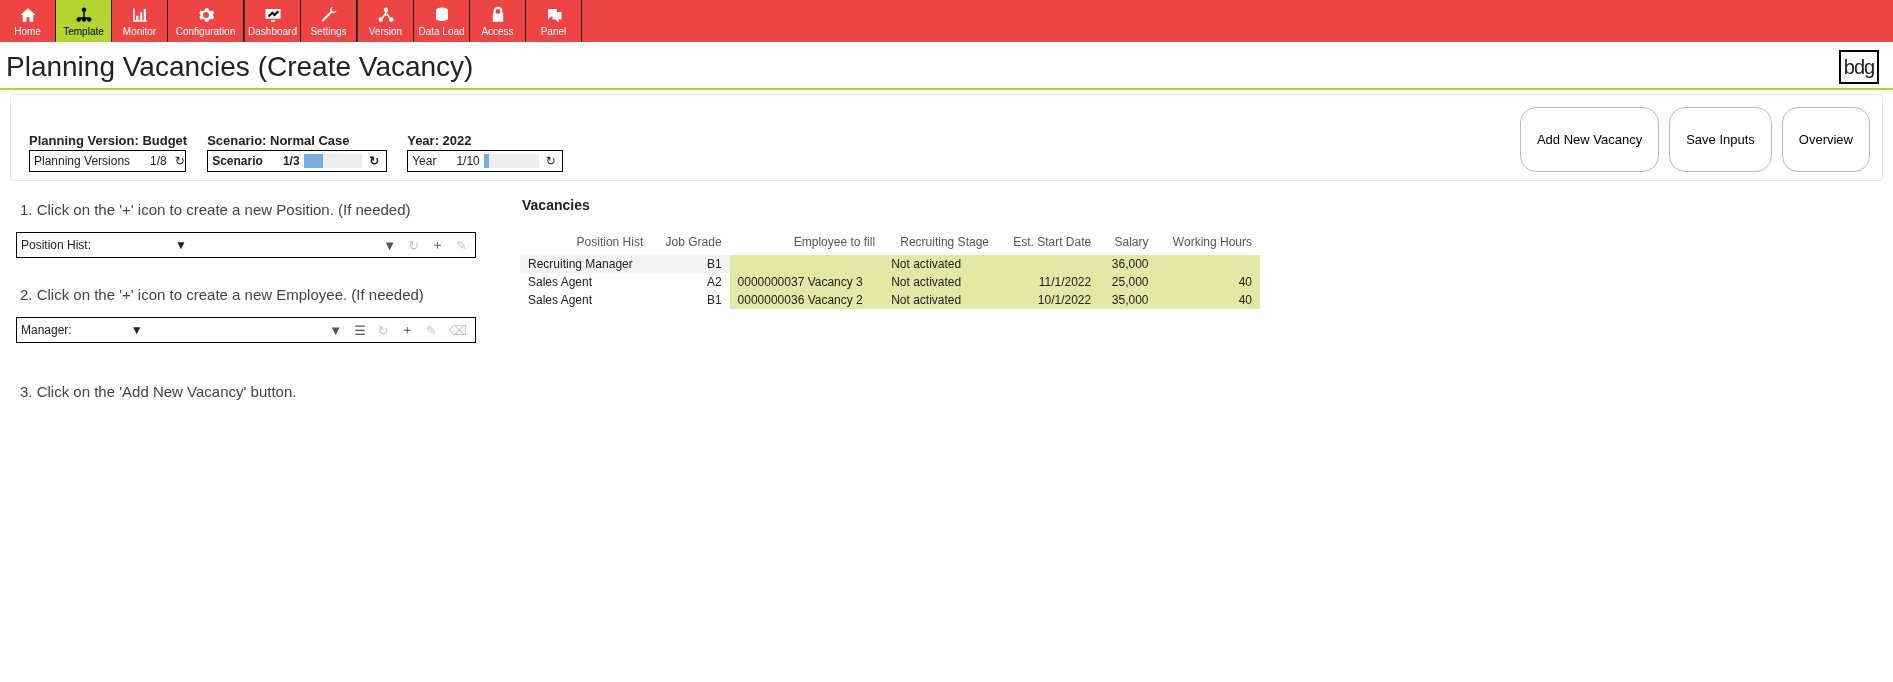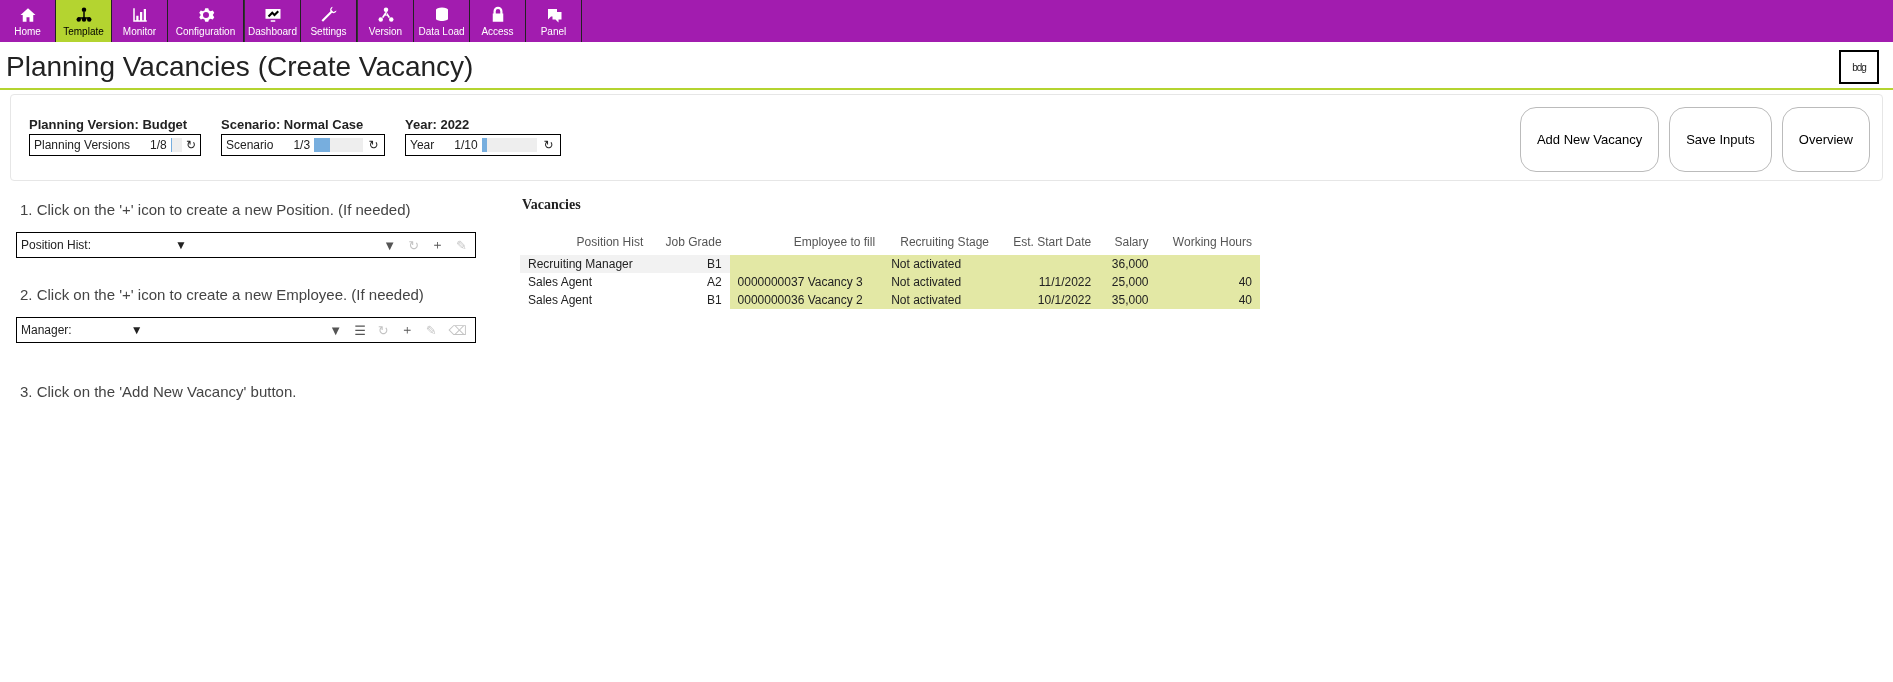--- a/index.html
+++ b/index.html
@@ -1,60 +1,60 @@
 <!DOCTYPE html>
 <html><head>
 <meta charset="utf-8">
 <style>
   * { box-sizing: border-box; margin: 0; padding: 0; font-family: "Segoe UI", Arial, sans-serif; }
   body { width: 1893px; height: 682px; background: #fff; overflow: hidden; font-size: 13px; color: #222; }
 
   
-  .topnav { display: flex; background: #a21caf; height: 42px; }
+  .topnav { display: flex; background: #ef4444; height: 42px; }
   .nav-item { width: 56px; height: 42px; display: flex; flex-direction: column; align-items: center; justify-content: center; color: #fff; font-size: 10px; cursor: pointer; border-right: 1px solid #222; }
   .nav-item.wide { width: 76px; }
   .nav-item.active { background: #b4d430; color: #000; }
   .nav-item .nav-icon { height: 18px; display: flex; align-items: center; justify-content: center; }
   .nav-item .nav-label { margin-top: 2px; }
 
   
   .title-bar { display: flex; align-items: center; justify-content: space-between; padding: 8px 8px 4px 6px; }
   .page-title { font-size: 28px; font-weight: 400; }
-  .logo-box { width: 40px; height: 34px; border: 2px solid #000; display: flex; align-items: center; justify-content: center; font-size: 10px; font-weight: 400; letter-spacing: -1px; margin-right: 6px;}
+  .logo-box { width: 40px; height: 34px; border: 2px solid #000; display: flex; align-items: center; justify-content: center; font-size: 20px; font-weight: 400; letter-spacing: -1px; margin-right: 6px;}
   .title-underline { height: 2px; background: #b4d430; margin-bottom: 4px; }
 
   
-  .filter-strip { display: flex; align-items: center; padding: 6px 12px 8px 18px; gap: 20px; border: 1px solid #e6e6e6; margin: 0 10px 6px 10px; border-radius: 4px; position: relative;}
+  .filter-strip { display: flex; align-items: flex-end; padding: 6px 12px 8px 18px; gap: 20px; border: 1px solid #e6e6e6; margin: 0 10px 6px 10px; border-radius: 4px; position: relative;}
   .filter-block { display: flex; flex-direction: column; gap: 2px; }
   .filter-label { font-weight: 600; font-size: 13px; }
   .filter-widget { display: flex; align-items: center; border: 1px solid #000; height: 22px; padding: 0 4px; font-size: 12px; }
   .filter-widget .name { flex: 0 0 auto; margin-right: 20px; }
   .filter-widget .count { margin-right: 4px; }
   .filter-widget .bar-outer { width: 60px; height: 14px; background: #eee; position: relative; margin-right: 4px; }
   .filter-widget .bar-inner { position: absolute; left: 0; top: 0; height: 100%; background: #77aede; }
   .filter-widget .reload { width: 16px; text-align: center; cursor: pointer; }
-  .fw1 { width: 172px; }
-  .fw2 { width: 164px; }
+  .fw1 { width: 157px; }
+  .fw2 { width: 180px; font-weight: bold; }
   .fw3 { width: 156px; }
   .button-row { margin-left: auto; display: flex; gap: 10px; align-items: center; padding-top: 6px; }
   .btn { border: 1px solid #bbb; border-radius: 16px; padding: 24px 16px; font-size: 13px; background: #fff; cursor: pointer; }
 
   
   .body-area { display: flex; padding: 6px 16px; gap: 44px; }
   .left-col { width: 460px; }
   .instruction { font-size: 15px; color: #444; margin: 8px 0 14px 4px; }
   .selector-row { display: flex; align-items: center; border: 1px solid #000; height: 26px; margin-bottom: 28px; }
   .selector-input { flex: 0 0 auto; padding: 0 4px; font-size: 12px; display: flex; align-items: center; gap: 4px; }
   .selector-input .drop { margin-left: 50px; }
   .selector-tools { margin-left: auto; display: flex; align-items: center; gap: 12px; padding-right: 8px; color: #555; }
   .tool-ic { cursor: pointer; font-size: 13px; }
   .tool-ic.disabled { opacity: .35; cursor: default; }
 
   .right-col { flex: 1; }
-  .section-title { font-weight: 700; font-size: 14px; margin: 4px 0 18px 2px; font-family: Liberation Serif, serif; }
+  .section-title { font-weight: 700; font-size: 14px; margin: 4px 0 18px 2px; }
 
   table.vac { border-collapse: collapse; width: 740px; font-size: 12px; }
   table.vac th { font-weight: 400; color: #555; text-align: right; padding: 4px 8px 6px 8px; white-space: nowrap; }
   table.vac th:first-child { text-align: left; }
   table.vac td { padding: 2px 8px; text-align: right; height: 18px; }
   table.vac td.left { text-align: left; }
   .cell-y { background: #e3e8a5; }
   .row-striped td.plain { background: #f2f2f2; margin-left: 48px; }
   .row-striped td.cell-y { background: #e3e8a5; }
 

